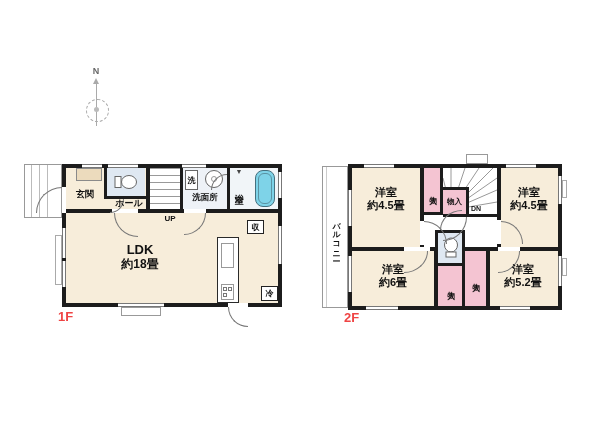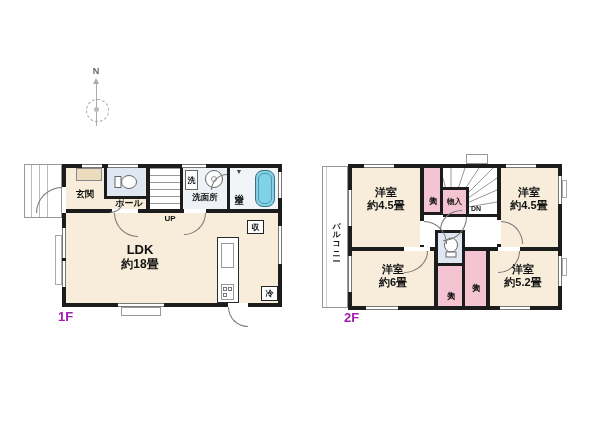--- a/index.html
+++ b/index.html
@@ -17,21 +17,21 @@
   .arc{position:absolute;box-sizing:border-box;background:transparent;}
   .arc.tl{border-top:1px solid #777;border-left:1px solid #777;border-top-left-radius:100%;}
   .arc.tr{border-top:1px solid #777;border-right:1px solid #777;border-top-right-radius:100%;}
   .arc.bl{border-bottom:1px solid #777;border-left:1px solid #777;border-bottom-left-radius:100%;}
   .arc.br{border-bottom:1px solid #777;border-right:1px solid #777;border-bottom-right-radius:100%;}
   .smallbox{position:absolute;background:#fff;border:1.5px solid #222;box-sizing:border-box;
             display:flex;align-items:center;justify-content:center;font-size:8px;font-weight:bold;}
   .outline{position:absolute;background:#fff;border:1px solid #999;box-sizing:border-box;}
   .stairs1{position:absolute;background:#fff;
            background-image:repeating-linear-gradient(to bottom,#999 0 1px,transparent 1px 7px);}
-  .floorlabel{position:absolute;font-size:13px;font-weight:bold;color:#a21caf;text-align:right;}
+  .floorlabel{position:absolute;font-size:13px;font-weight:bold;color:#ef4444;text-align:right;}
 </style>
 </head>
 <body>
 
 <div id="stage">
 
   <div class="abs" style="left:88px;top:66px;width:16px;font-size:9px;font-weight:bold;color:#666;text-align:center;">N</div>
   <div class="abs" style="left:93px;top:78px;width:0;height:0;border-left:3px solid transparent;border-right:3px solid transparent;border-bottom:6px solid #aaa;"></div>
   <div class="abs" style="left:96px;top:82px;width:1px;height:44px;background:#aaa;"></div>
   <div class="abs" style="left:86px;top:99px;width:21px;height:21px;border:1.5px dashed #aaa;border-radius:50%;"></div>

